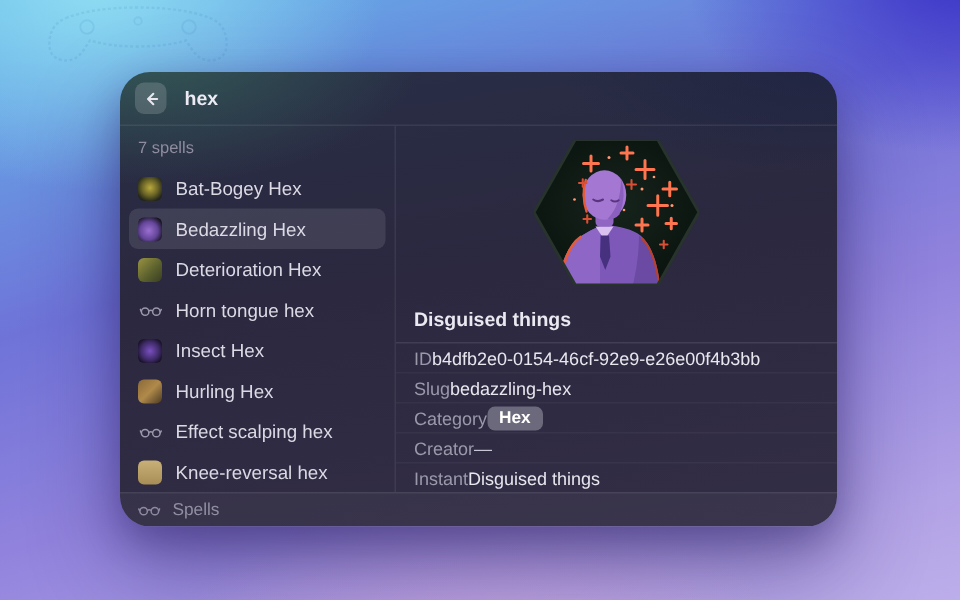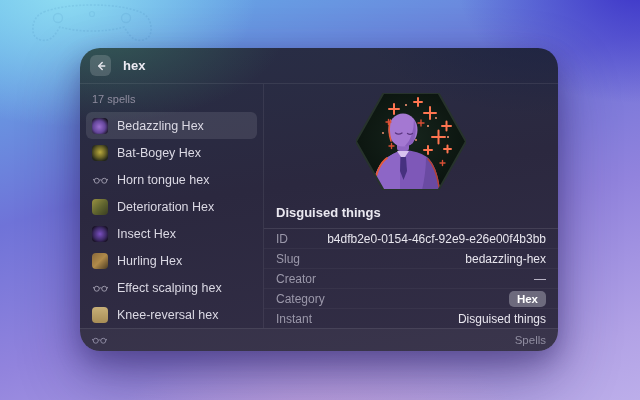--- a/index.html
+++ b/index.html
@@ -62,36 +62,36 @@
   .thumb-insect{background:radial-gradient(circle at 50% 50%, #7a4fc0 0%, #3d2a66 55%, #150f20 85%);}
   .thumb-knee{background:linear-gradient(180deg, #c8b078 0%, #a88d56 100%);}
 
   .right-col{flex:1;min-width:0;display:flex;flex-direction:column;border-left:1px solid rgba(255,255,255,0.07);overflow:hidden;}
   .art-area{height:114px;flex:none;display:flex;align-items:center;justify-content:center;}
   .detail-title{
     font-size:13px;font-weight:bold;color:#eae8f0;padding:7px 12px 8px 12px;
     border-bottom:1px solid rgba(255,255,255,0.10);
   }
   .drow{
-    display:flex;align-items:center;justify-content:space-between;
+    display:flex;align-items:center;justify-content:flex-start;
     height:19px;flex:none;padding:0 12px;font-size:12px;
     border-bottom:1px solid rgba(255,255,255,0.04);
   }
   .dlabel{color:#9b98aa;}
   .dval{color:#e8e6ee;text-align:right;white-space:nowrap;}
   .dval.dash{color:#c9c6d6;}
   .dval.badge{
     background:rgba(235,233,242,0.33);color:#ffffff;border-radius:5px;
     padding:2px 8px;font-size:11.5px;font-weight:bold;
   }
 
   .footer{
     height:22px;flex:none;display:flex;align-items:center;gap:8px;padding:0 12px;
     background:rgba(255,255,255,0.035);border-top:1px solid rgba(255,255,255,0.08);
-    color:#918ea1;font-size:11.5px;cursor:pointer;justify-content:space-between;
+    color:#918ea1;font-size:11.5px;cursor:pointer;
   }
 </style>
 </head>
 <body>
 
 <svg class="doodle" width="128" height="44" viewBox="0 0 128 44">
   <path d="M16 10 Q34 3 64 3 Q94 3 112 10 Q122 14 123 25 Q124 36 115 38 Q106 40 100 31 L96 25 Q82 29 64 29 Q46 29 32 25 L28 31 Q22 40 13 38 Q4 36 5 25 Q6 14 16 10 Z" fill="none" stroke="#2f6ea6" stroke-width="1.6" opacity="0.22" stroke-dasharray="2 1.6"></path>
   <circle cx="30" cy="16" r="4.5" fill="none" stroke="#2f6ea6" stroke-width="1.3" opacity="0.2"></circle>
   <circle cx="98" cy="16" r="4.5" fill="none" stroke="#2f6ea6" stroke-width="1.3" opacity="0.2"></circle>
   <circle cx="64" cy="12" r="2.5" fill="none" stroke="#2f6ea6" stroke-width="1.2" opacity="0.18"></circle>
@@ -105,48 +105,48 @@
         <path d="M9.6 3.4 L5 8 L9.6 12.6" fill="none" stroke="#e8e7ee" stroke-width="1.9" stroke-linecap="round" stroke-linejoin="round"></path>
         <line x1="5.4" y1="8" x2="13" y2="8" stroke="#e8e7ee" stroke-width="1.9" stroke-linecap="round"></line>
       </svg>
     </button>
     <input class="search-input" type="text" value="hex" style="">
   </div>
 
   <div class="content">
 
     <div class="left-col">
-      <div class="count">17 spells</div>
+      <div class="count">7 spells</div>
       <div class="list">
+
+        <div class="list-item">
+          <span class="thumb thumb-bat"></span>
+          <span>Bat-Bogey Hex</span>
+        </div>
 
         <div class="list-item selected">
           <span class="thumb thumb-bedazzling"></span>
           <span>Bedazzling Hex</span>
         </div>
 
         <div class="list-item">
-          <span class="thumb thumb-bat"></span>
-          <span>Bat-Bogey Hex</span>
+          <span class="thumb thumb-deterioration"></span>
+          <span>Deterioration Hex</span>
         </div>
 
         <div class="list-item">
           <span class="thumb thumb-glasses">
               <svg class="glasses-svg" width="15" height="10" viewBox="0 0 20 12">
                 <circle cx="5" cy="7" r="3.3" fill="none" stroke="currentColor" stroke-width="1.3"></circle>
                 <circle cx="15" cy="7" r="3.3" fill="none" stroke="currentColor" stroke-width="1.3"></circle>
                 <path d="M8.3 6.4 Q10 5.1 11.7 6.4" fill="none" stroke="currentColor" stroke-width="1.3"></path>
                 <path d="M1.7 7 L0.4 4.6 M18.3 7 L19.6 4.6" stroke="currentColor" stroke-width="1.3"></path>
               </svg>
             </span>
           <span>Horn tongue hex</span>
-        </div>
-
-        <div class="list-item">
-          <span class="thumb thumb-deterioration"></span>
-          <span>Deterioration Hex</span>
         </div>
 
         <div class="list-item">
           <span class="thumb thumb-insect"></span>
           <span>Insect Hex</span>
         </div>
 
         <div class="list-item">
           <span class="thumb thumb-hurling"></span>
           <span>Hurling Hex</span>
@@ -239,26 +239,26 @@
 
       <div class="drow">
         <span class="dlabel">ID</span>
         <span class="dval">b4dfb2e0-0154-46cf-92e9-e26e00f4b3bb</span>
       </div>
       <div class="drow">
         <span class="dlabel">Slug</span>
         <span class="dval">bedazzling-hex</span>
       </div>
       <div class="drow">
+        <span class="dlabel">Category</span>
+        <span class="dval badge">Hex</span>
+      </div>
+      <div class="drow">
         <span class="dlabel">Creator</span>
         <span class="dval dash">—</span>
-      </div>
-      <div class="drow">
-        <span class="dlabel">Category</span>
-        <span class="dval badge">Hex</span>
       </div>
       <div class="drow">
         <span class="dlabel">Instant</span>
         <span class="dval">Disguised things</span>
       </div>
 
     </div>
   </div>
 
   <div class="footer">

